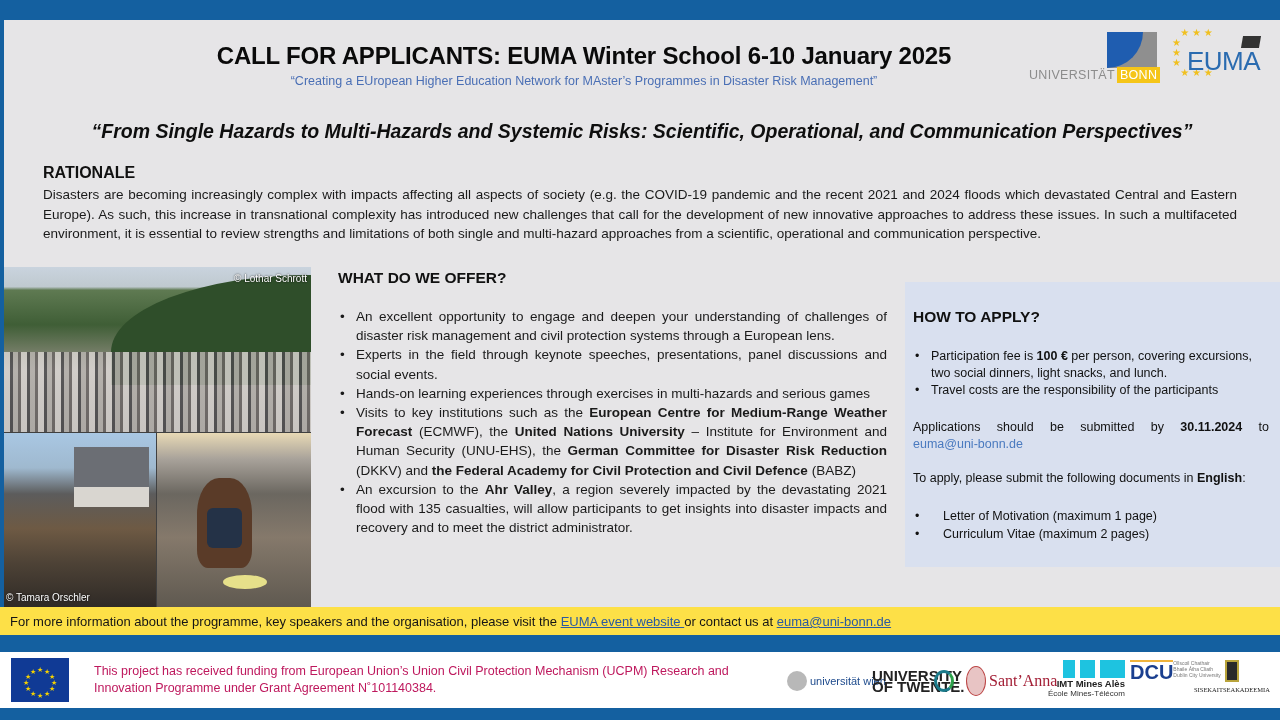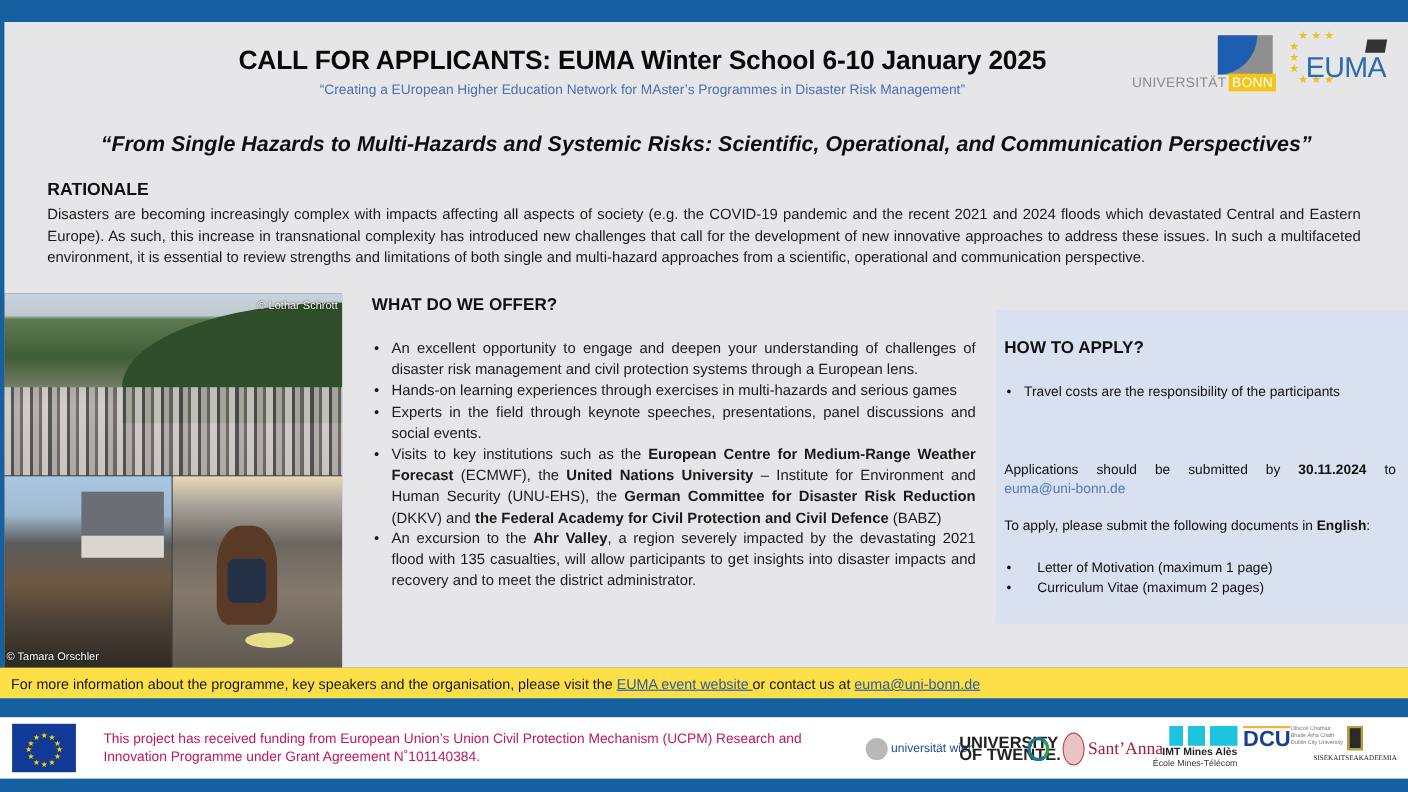--- a/index.html
+++ b/index.html
@@ -137,29 +137,30 @@
     <div class="photo-br">
         <div class="bear"></div>
         <div class="banana"></div>
       </div>
     <span class="credit credit-bottom">© Tamara Orschler</span>
   </div>
 
   <div class="offer-h">WHAT DO WE OFFER?</div>
   <ul class="offer-list">
     <li>An excellent opportunity to engage and deepen your understanding of challenges of disaster risk management and civil protection systems through a European lens.</li>
+    <li>Experts in the field through keynote speeches, presentations, panel discussions and social events.</li>
     <li>Hands-on learning experiences through exercises in multi-hazards and serious games</li>
-    <li>Experts in the field through keynote speeches, presentations, panel discussions and social events.</li>
     <li><span>Visits to key institutions such as the </span><b>European Centre for Medium-Range Weather Forecast</b><span> (ECMWF), the </span><b>United Nations University</b><span> – Institute for Environment and Human Security (UNU-EHS), the </span><b>German Committee for Disaster Risk Reduction</b><span> (DKKV) and </span><b>the  Federal Academy for Civil Protection and Civil Defence</b><span> (BABZ)</span></li>
     <li><span>An excursion to the </span><b>Ahr Valley</b><span>, a region severely impacted by the devastating 2021 flood with 135 casualties, will allow participants to get insights into disaster impacts and recovery and to meet the district administrator.</span></li>
   </ul>
 
   <div class="apply-box">
     <div class="apply-h">HOW TO APPLY?</div>
     <ul class="apply-list">
+      <li><span>Participation fee is </span><b>100 €</b><span> per person, covering excursions, two social dinners, light snacks, and lunch.</span></li>
       <li>Travel costs are the responsibility of the participants</li>
     </ul>
     <div class="apply-deadline"><span>Applications should be submitted by </span><b>30.11.2024</b><span> to</span></div>
     <a class="apply-email">euma@uni-bonn.de</a>
     <div class="apply-docs-intro"><span>To apply, please submit the following documents in </span><b>English</b><span>:</span></div>
     <ul class="docs-list">
       <li>Letter of Motivation (maximum 1 page)</li>
       <li>Curriculum Vitae (maximum 2 pages)</li>
     </ul>
   </div>

